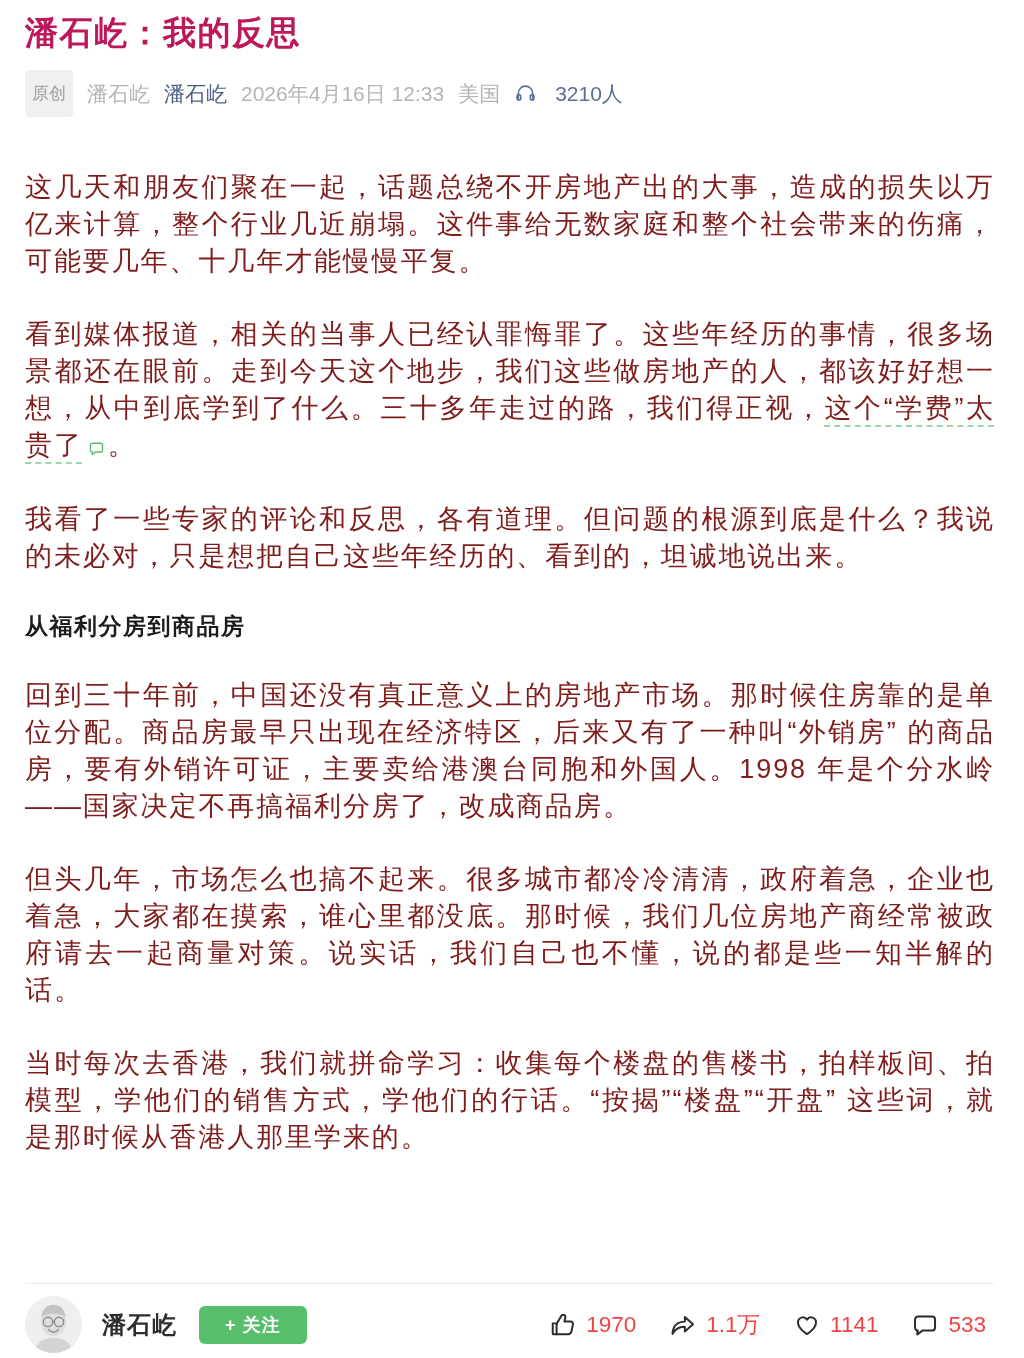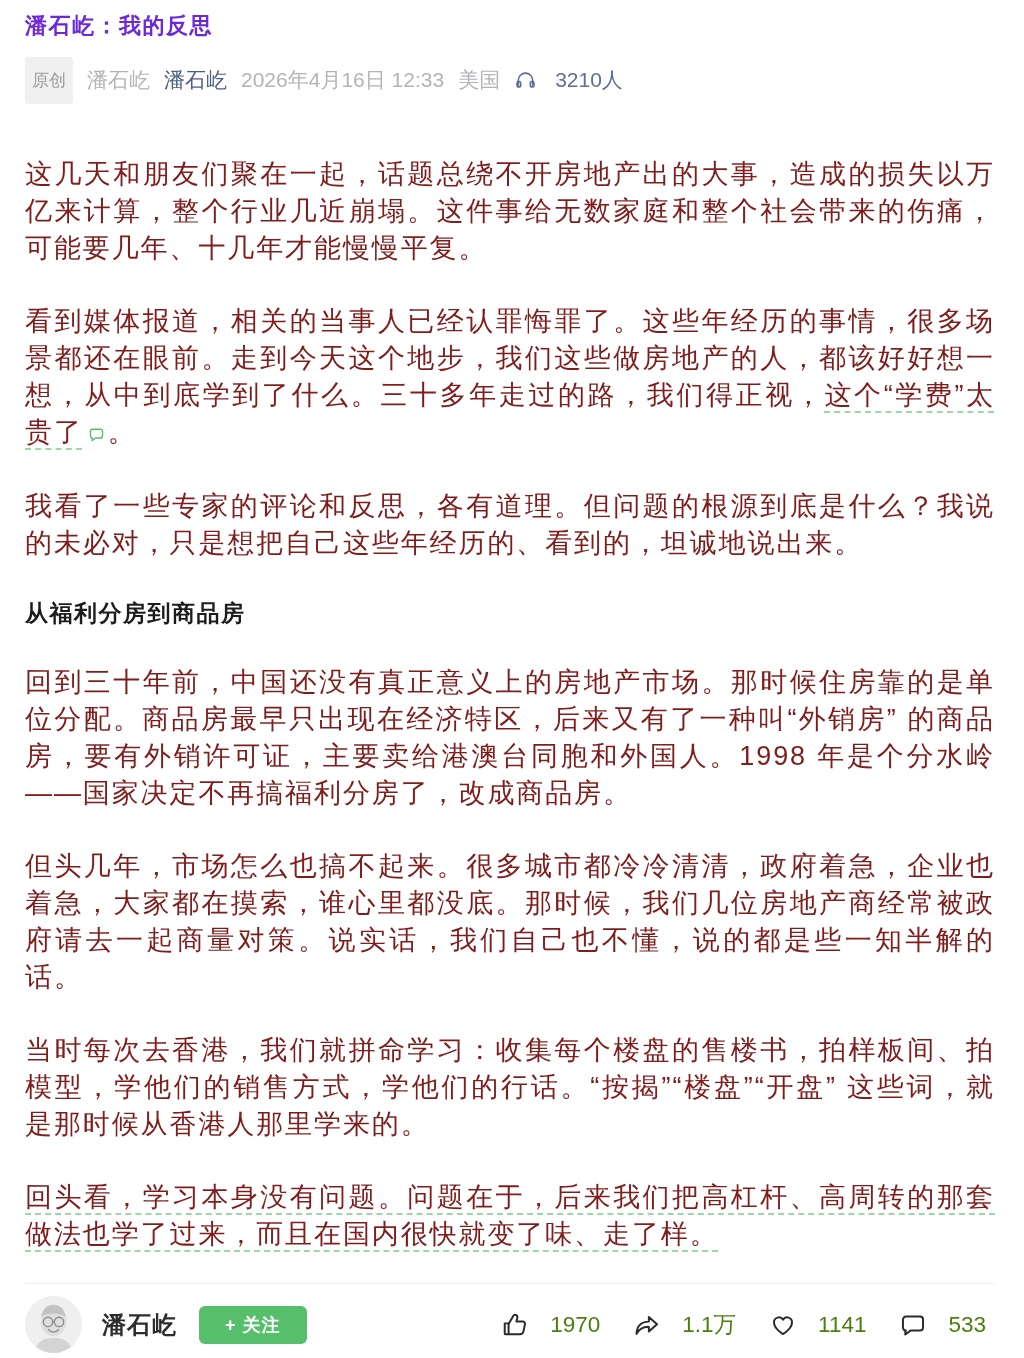--- a/index.html
+++ b/index.html
@@ -6,23 +6,23 @@
   html, body { width: 1024px; height: 1358px; overflow: hidden; }
   body {
     position: relative;
     background: #ffffff;
     font-family: "Liberation Sans", sans-serif;
     color: #333;
   }
   .content { padding: 12px 28px 0 25px; }
 
   .article-title {
-    font-size: 22px;
+    font-size: 33px;
     font-weight: 700;
-    color: #6d28d9;
+    color: #be185d;
     letter-spacing: 1.5px;
     line-height: 1.25;
   }
 
   .meta-row {
     margin-top: 17px;
     display: flex;
     align-items: center;
     gap: 14px;
     font-size: 21px;
@@ -120,23 +120,23 @@
   }
   .stats {
     margin-left: auto;
     display: flex;
     align-items: center;
     gap: 33px;
   }
   .stat {
     display: flex;
     align-items: center;
-    gap: 21px;
+    gap: 9px;
     font-size: 22.5px;
-    color: #4d7c0f;
+    color: #ef4444;
     cursor: pointer;
   }
   .stat svg { display: block; }
 </style>
 </head>
 <body>
 
 <div class="content">
 
   <h1 class="article-title">潘石屹：我的反思</h1>
@@ -170,21 +170,20 @@
     <p>我看了一些专家的评论和反思，各有道理。但问题的根源到底是什么？我说的未必对，只是想把自己这些年经历的、看到的，坦诚地说出来。</p>
 
     <h2>从福利分房到商品房</h2>
 
     <p>回到三十年前，中国还没有真正意义上的房地产市场。那时候住房靠的是单位分配。商品房最早只出现在经济特区，后来又有了一种叫“外销房” 的商品房，要有外销许可证，主要卖给港澳台同胞和外国人。1998 年是个分水岭——国家决定不再搞福利分房了，改成商品房。</p>
 
     <p>但头几年，市场怎么也搞不起来。很多城市都冷冷清清，政府着急，企业也着急，大家都在摸索，谁心里都没底。那时候，我们几位房地产商经常被政府请去一起商量对策。说实话，我们自己也不懂，说的都是些一知半解的话。</p>
 
     <p>当时每次去香港，我们就拼命学习：收集每个楼盘的售楼书，拍样板间、拍模型，学他们的销售方式，学他们的行话。“按揭”“楼盘”“开盘” 这些词，就是那时候从香港人那里学来的。</p>
 
-    <p><span class="annotated">回头看，学习本身没有问题。问题在于，后来我们把高杠杆、高周转的那套做法也学了过来，而且在国内很快就变了味、走了样。</span></p>
 
 
   </div>
 </div>
 
 <div class="footer">
   <div class="footer-divider"></div>
   <div class="footer-row">
 
     <div class="avatar">

